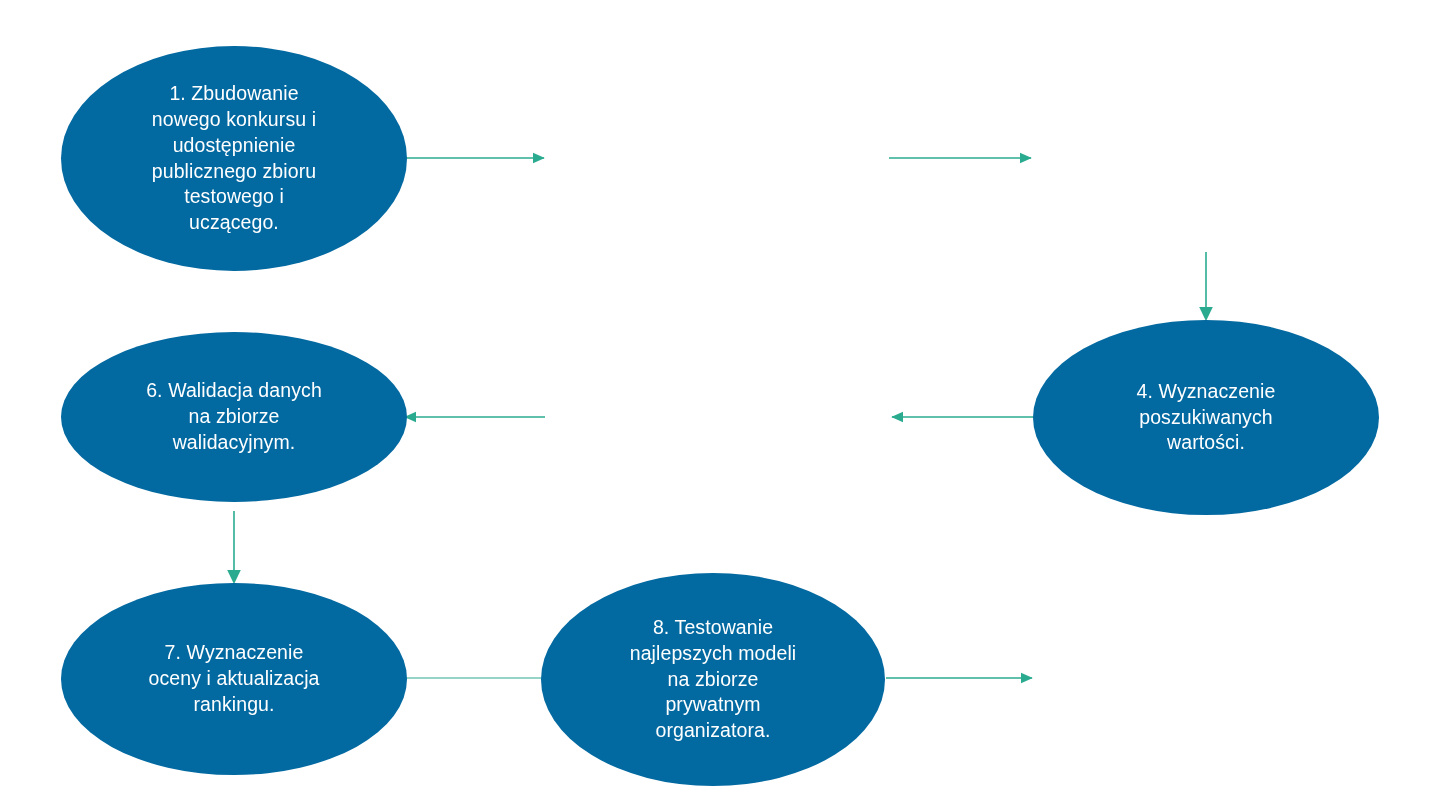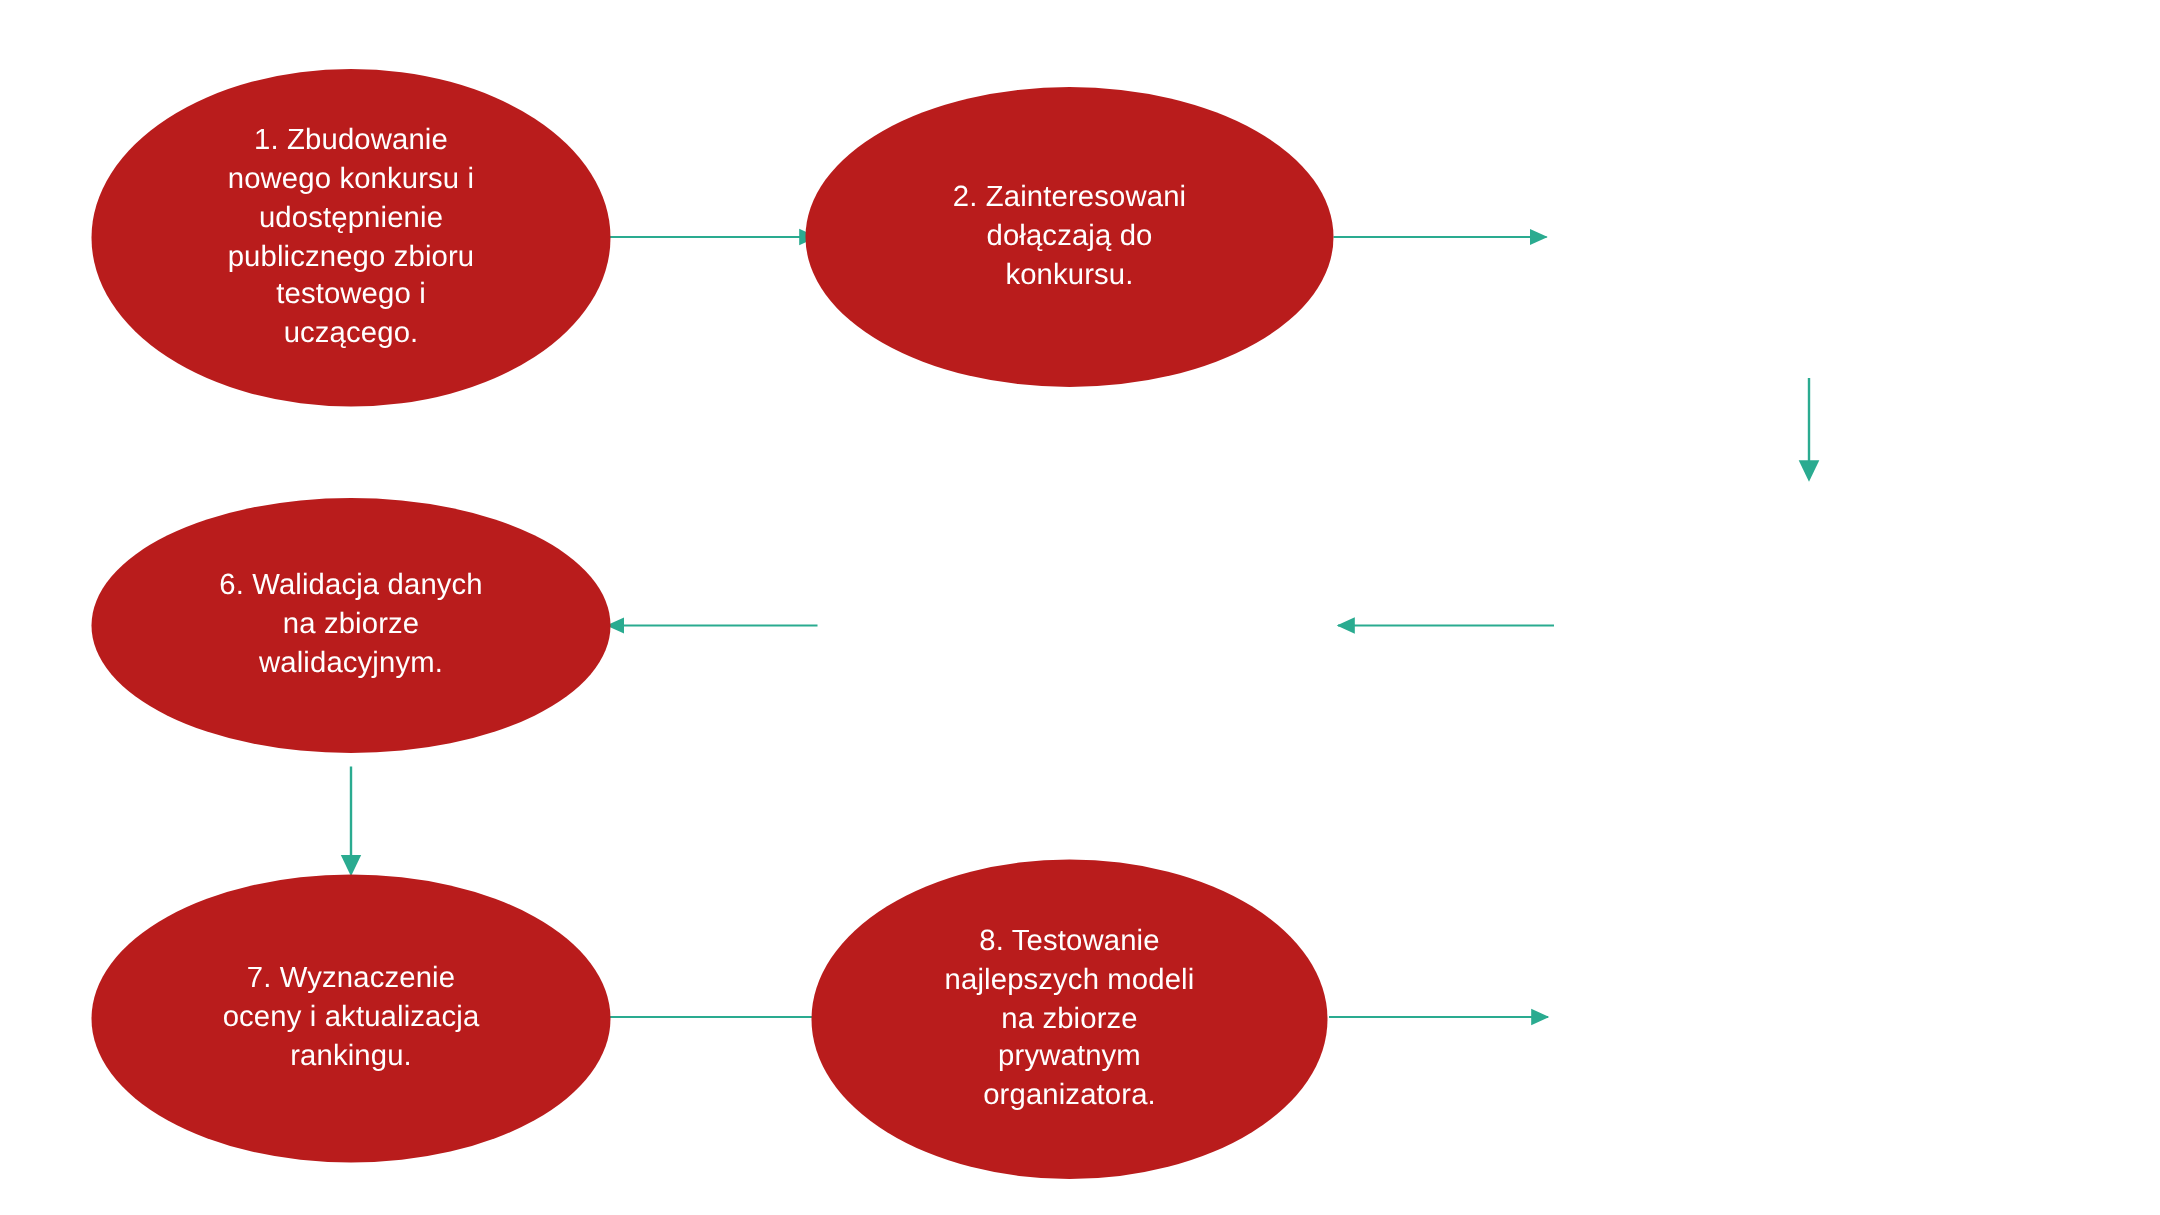--- a/index.html
+++ b/index.html
@@ -25,21 +25,21 @@
     width: 1440px;
     height: 810px;
   }
   .node {
     position: absolute;
     display: flex;
     align-items: center;
     justify-content: center;
     box-sizing: border-box;
     border-radius: 50%;
-    background: #b91c1c;
+    background: #0369a1;
     color: #ffffff;
     text-align: center;
     line-height: 1.33;
     font-size: 19.5px;
     font-weight: 400;
     letter-spacing: 0.1px;
     padding: 6px 26px;
     z-index: 2;
   }
   .node-label {
@@ -97,27 +97,27 @@
 
   <div class="node" id="node-1">
     <span class="node-label">1. Zbudowanie
 nowego konkursu i
 udostępnienie
 publicznego zbioru
 testowego i
 uczącego.</span>
   </div>
 
-  <div class="node" id="node-2">
-    <span class="node-label">2. Zainteresowani
-dołączają do
-konkursu.</span>
-  </div>
 
 
+  <div class="node" id="node-4">
+    <span class="node-label">4. Wyznaczenie
+poszukiwanych
+wartości.</span>
+  </div>
 
 
   <div class="node" id="node-6">
     <span class="node-label">6. Walidacja danych
 na zbiorze
 walidacyjnym.</span>
   </div>
 
   <div class="node" id="node-7">
     <span class="node-label">7. Wyznaczenie

